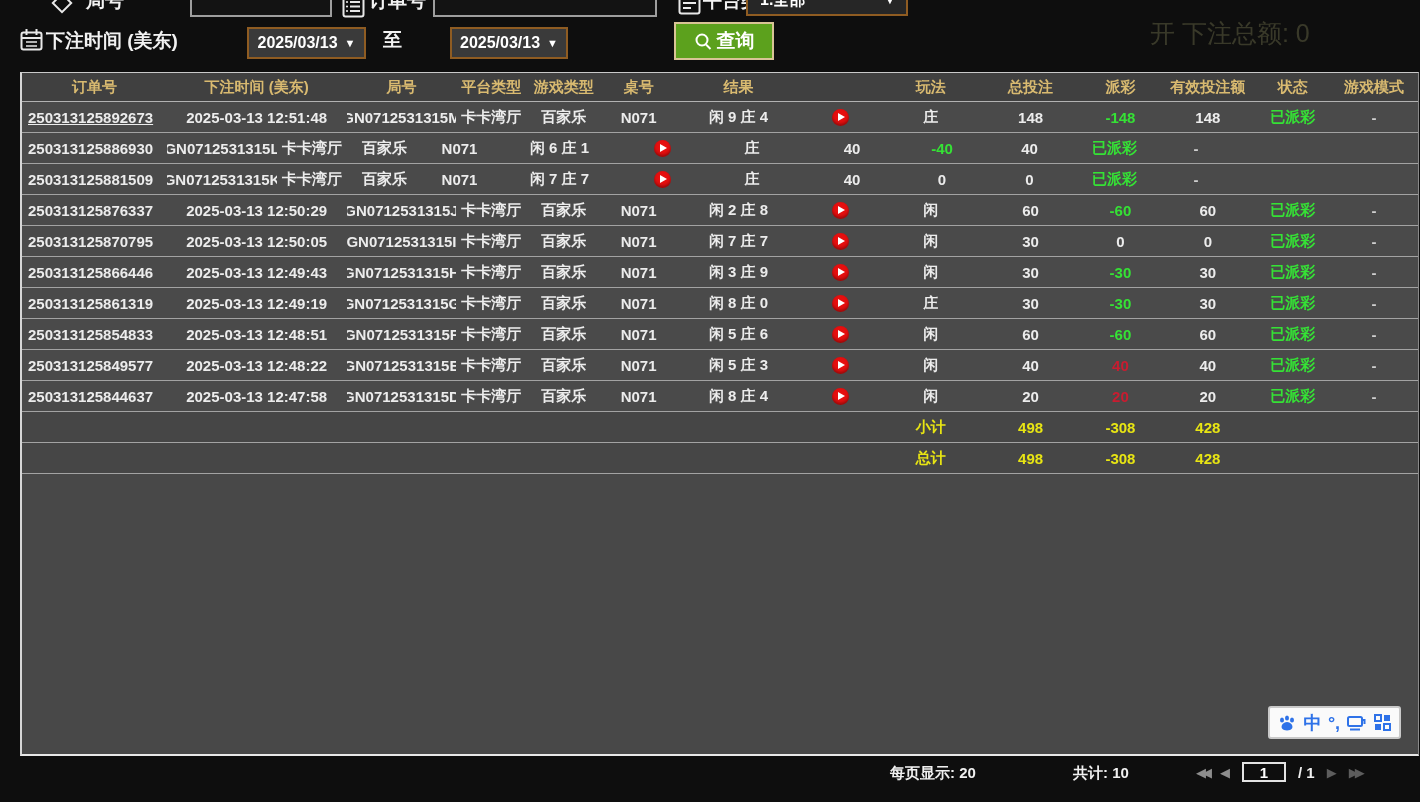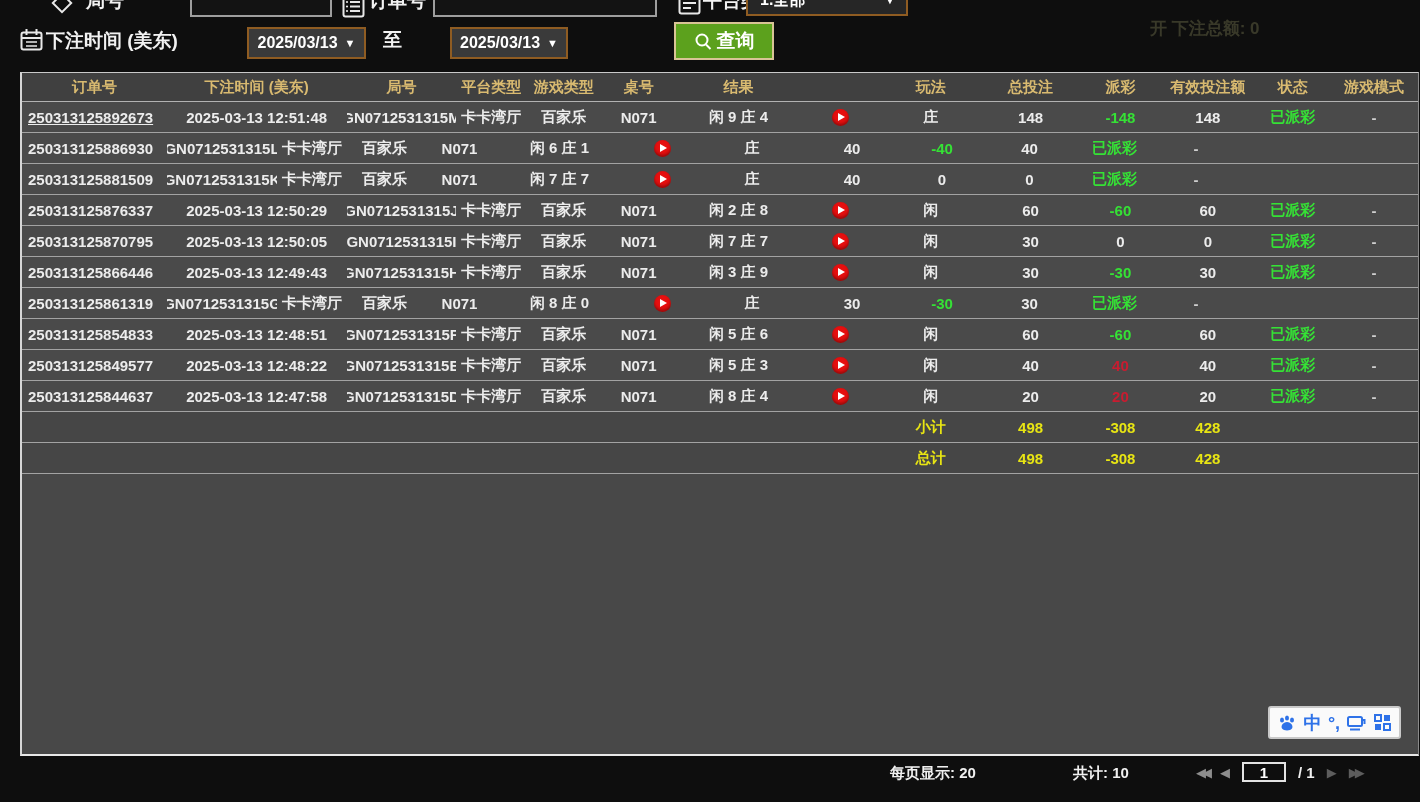--- a/index.html
+++ b/index.html
@@ -22,21 +22,21 @@
   .dropdown{
     background:#262626;border:2px solid #8f5c22;box-sizing:border-box;color:#fff;
     font-weight:700;font-size:16px;display:flex;align-items:center;cursor:pointer;
   }
   .dropdown .val{padding-left:12px;flex:1;}
   .dropdown .dd{padding-right:10px;font-size:12px;}
   .btn-search{
     background:#5ca11d;border:2px solid #d9c496;box-sizing:border-box;color:#fff;
     font-weight:700;font-size:19px;display:flex;align-items:center;justify-content:center;gap:4px;cursor:pointer;
   }
-  .faint{color:rgba(160,160,105,0.30);font-weight:700;font-size:17px;white-space:nowrap;}
+  .faint{color:rgba(160,160,105,0.30);font-weight:400;font-size:25px;white-space:nowrap;}
 
   
   .tablewrap{
     left:20px;top:72px;width:1399px;height:684px;box-sizing:border-box;
     background:#484848;
     border-left:2px solid #d6d6d6;border-top:1px solid #c9c9c9;
     border-bottom:2px solid #e8e8e8;border-right:1px solid #8a8a8a;
   }
   .thead{display:flex;height:28px;background:#404040;border-bottom:1px solid #b2b2b2;}
   .th{display:flex;align-items:center;justify-content:center;color:#d9ba70;font-weight:700;font-size:15px;white-space:nowrap;overflow:hidden;}
@@ -266,20 +266,21 @@
         </div>
         <div class="td" style="width: 100px;">闲</div>
         <div class="td" style="width: 100px;">30</div>
         <div class="td green" style="width: 80px;">-30</div>
         <div class="td" style="width: 95px;">30</div>
         <div class="td green" style="width: 75px;">已派彩</div>
         <div class="td dim" style="width: 88px;">-</div>
       </div>
       <div class="tr">
         <div class="td left" style="width: 145px;">250313125861319</div>
+        <div class="td" style="width: 180px;">2025-03-13 12:49:19</div>
         <div class="td" style="width: 110px;">GN0712531315G</div>
         <div class="td" style="width: 70px;">卡卡湾厅</div>
         <div class="td" style="width: 75px;">百家乐</div>
         <div class="td" style="width: 75px;">N071</div>
         <div class="td" style="width: 125px;">闲 8 庄 0</div>
         <div class="td" style="width: 80px;">
           <span class="playbtn">
             <span class="tri"></span>
           </span>
         </div>

